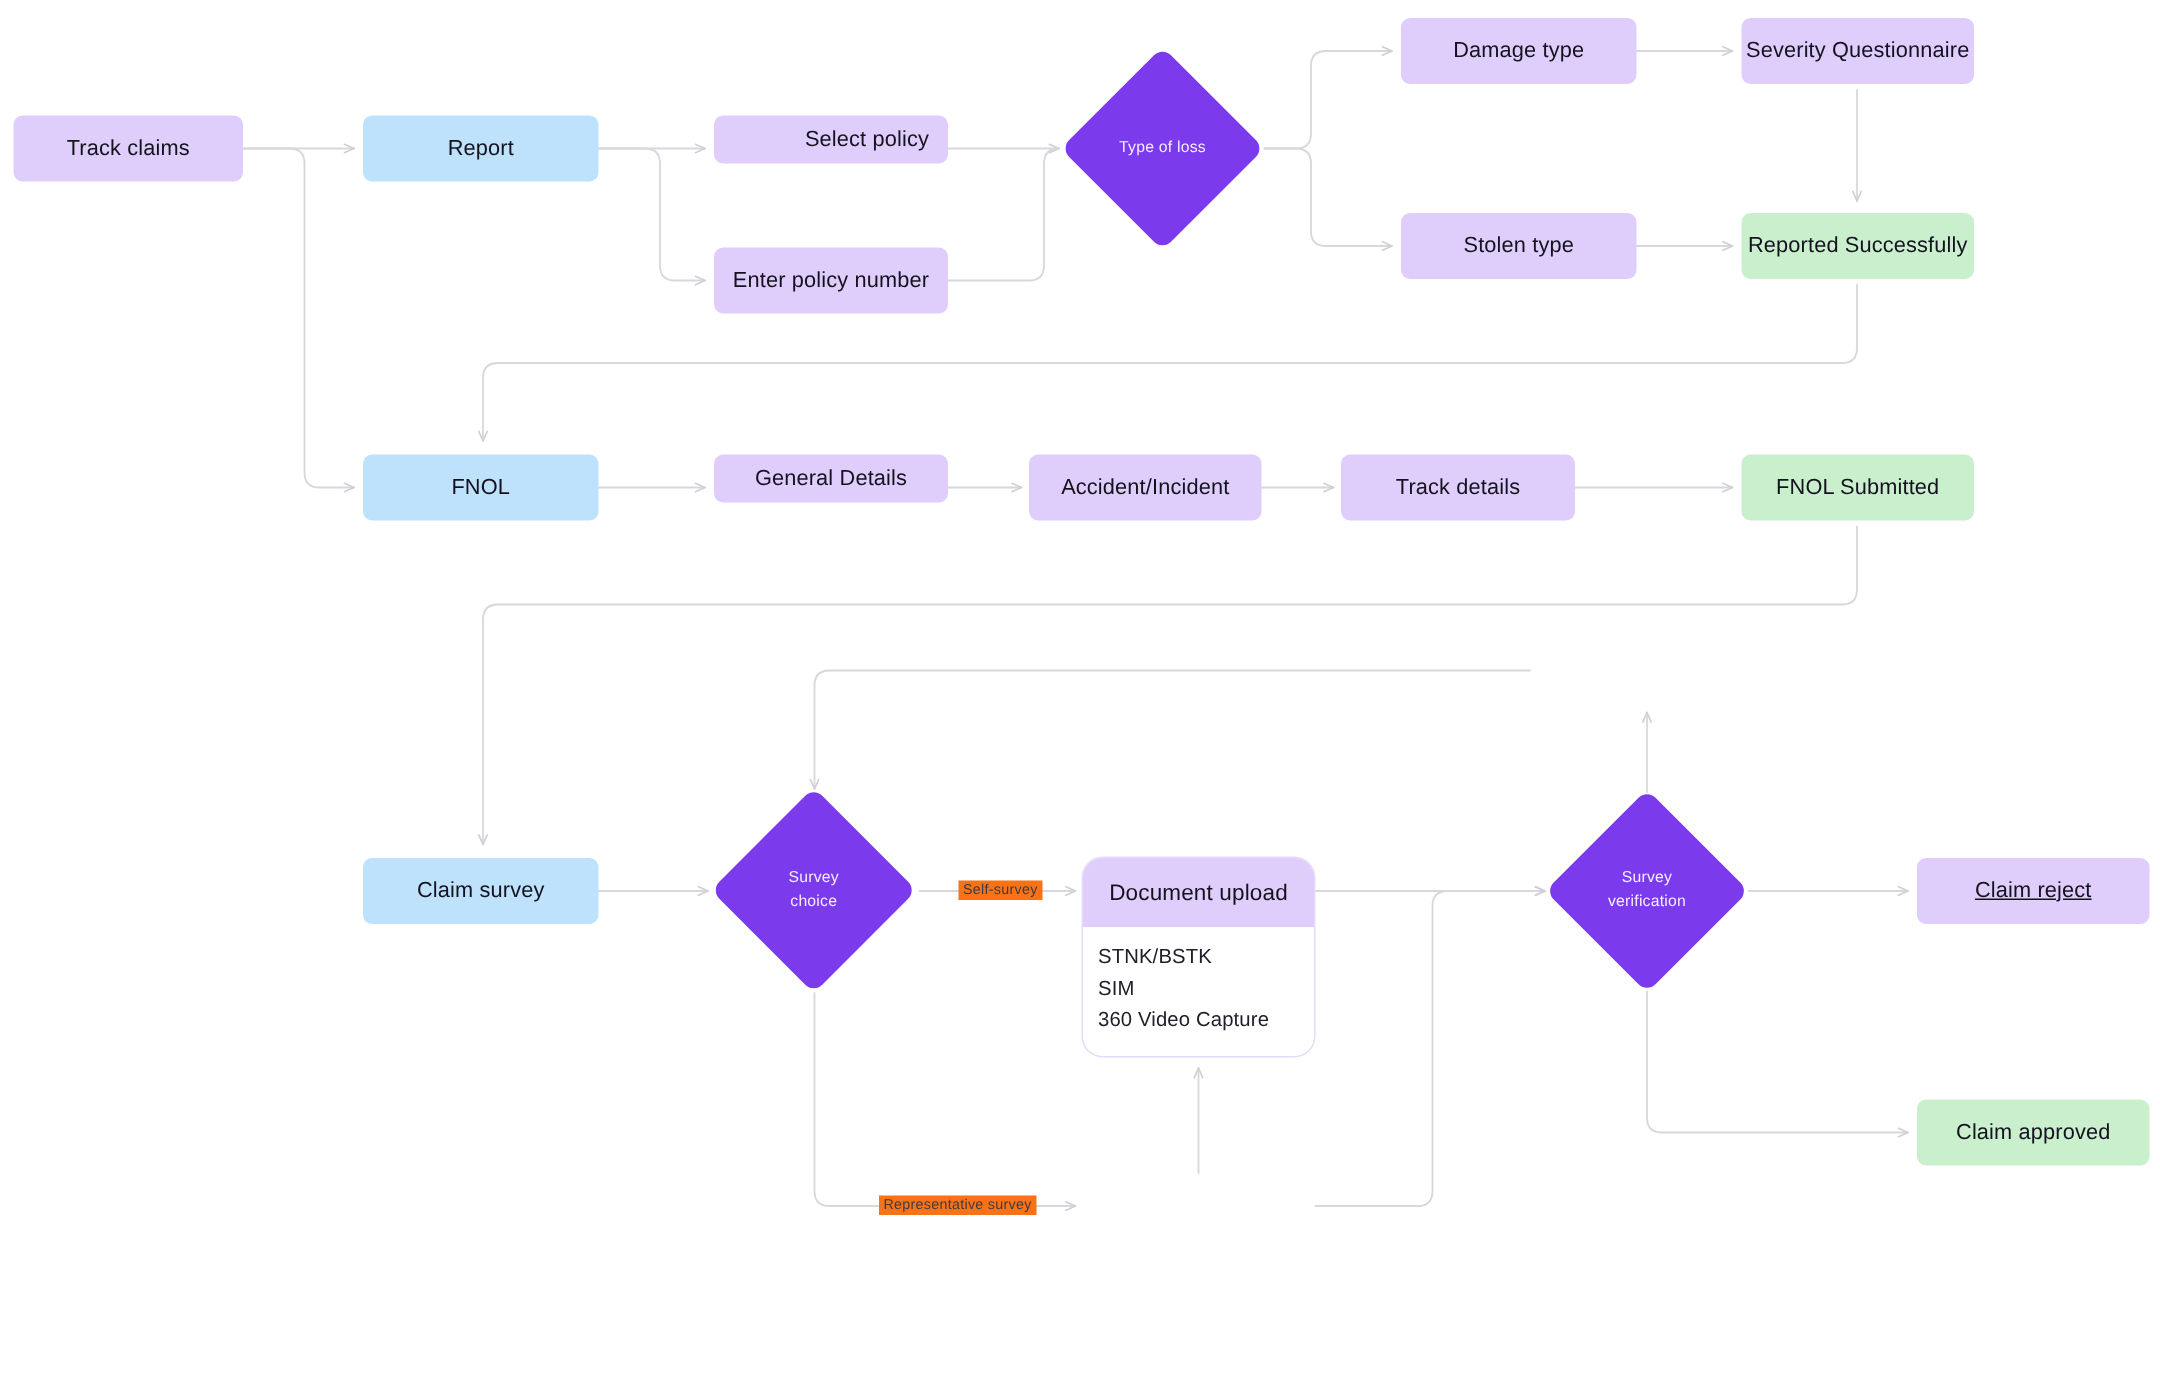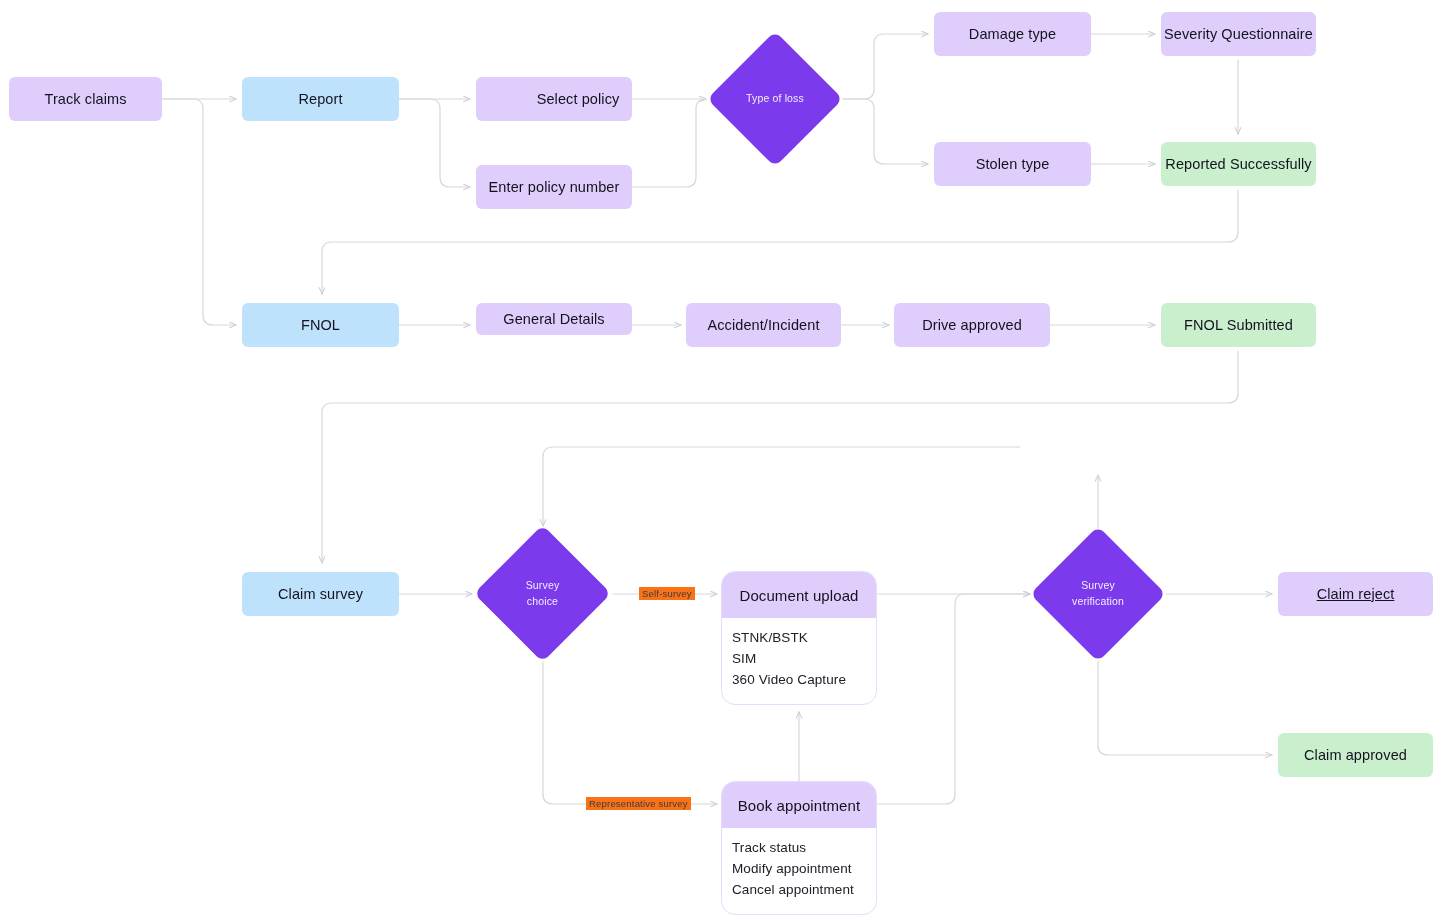--- a/index.html
+++ b/index.html
@@ -176,21 +176,21 @@
   </svg>
 
   <div class="node purple" style="left:9px;top:77px;width:153px;height:44px;">
     <span>Track claims</span>
   </div>
 
   <div class="node blue" style="left:242px;top:77px;width:157px;height:44px;">
     <span>Report</span>
   </div>
 
-  <div class="node purple" style="left:476px;top:77px;width:156px;height:44px;padding-left:48px;">
+  <div class="node purple" style="left:476px;top:77px;width:156px;height:32px;padding-left:48px;">
     <span>Select policy</span>
   </div>
 
   <div class="node purple" style="left:476px;top:165px;width:156px;height:44px;">
     <span>Enter policy number</span>
   </div>
 
   <div class="diamond" style="left:727px;top:51px;width:96px;height:96px;">
     <div class="shape"></div>
     <div class="dlabel">
@@ -220,21 +220,21 @@
 
   <div class="node purple" style="left:476px;top:303px;width:156px;height:32px;">
     <span>General Details</span>
   </div>
 
   <div class="node purple" style="left:686px;top:303px;width:155px;height:44px;">
     <span>Accident/Incident</span>
   </div>
 
   <div class="node purple" style="left:894px;top:303px;width:156px;height:44px;">
-    <span>Drive approved</span>
+    <span>Track details</span>
   </div>
 
   <div class="node green" style="left:1161px;top:303px;width:155px;height:44px;">
     <span>FNOL Submitted</span>
   </div>
 
 
   <div class="node blue" style="left:242px;top:572px;width:157px;height:44px;">
     <span>Claim survey</span>
   </div>
@@ -257,28 +257,20 @@
 
   <div class="card" style="left:721px;top:571px;width:156px;height:134px;">
     <div class="card-head">Document upload</div>
     <div class="card-body">
       <div class="line">STNK/BSTK</div>
       <div class="line">SIM</div>
       <div class="line">360 Video Capture</div>
     </div>
   </div>
 
-  <div class="card" style="left:721px;top:781px;width:156px;height:134px;">
-    <div class="card-head">Book appointment</div>
-    <div class="card-body">
-      <div class="line">Track status</div>
-      <div class="line">Modify appointment</div>
-      <div class="line">Cancel appointment</div>
-    </div>
-  </div>
 
   <div class="diamond" style="left:1050px;top:546px;width:96px;height:96px;">
     <div class="shape"></div>
     <div class="dlabel">
       <span>Survey</span>
       <span>verification</span>
     </div>
   </div>
 
   <div class="node purple" style="left:1278px;top:572px;width:155px;height:44px;text-decoration:underline;">

